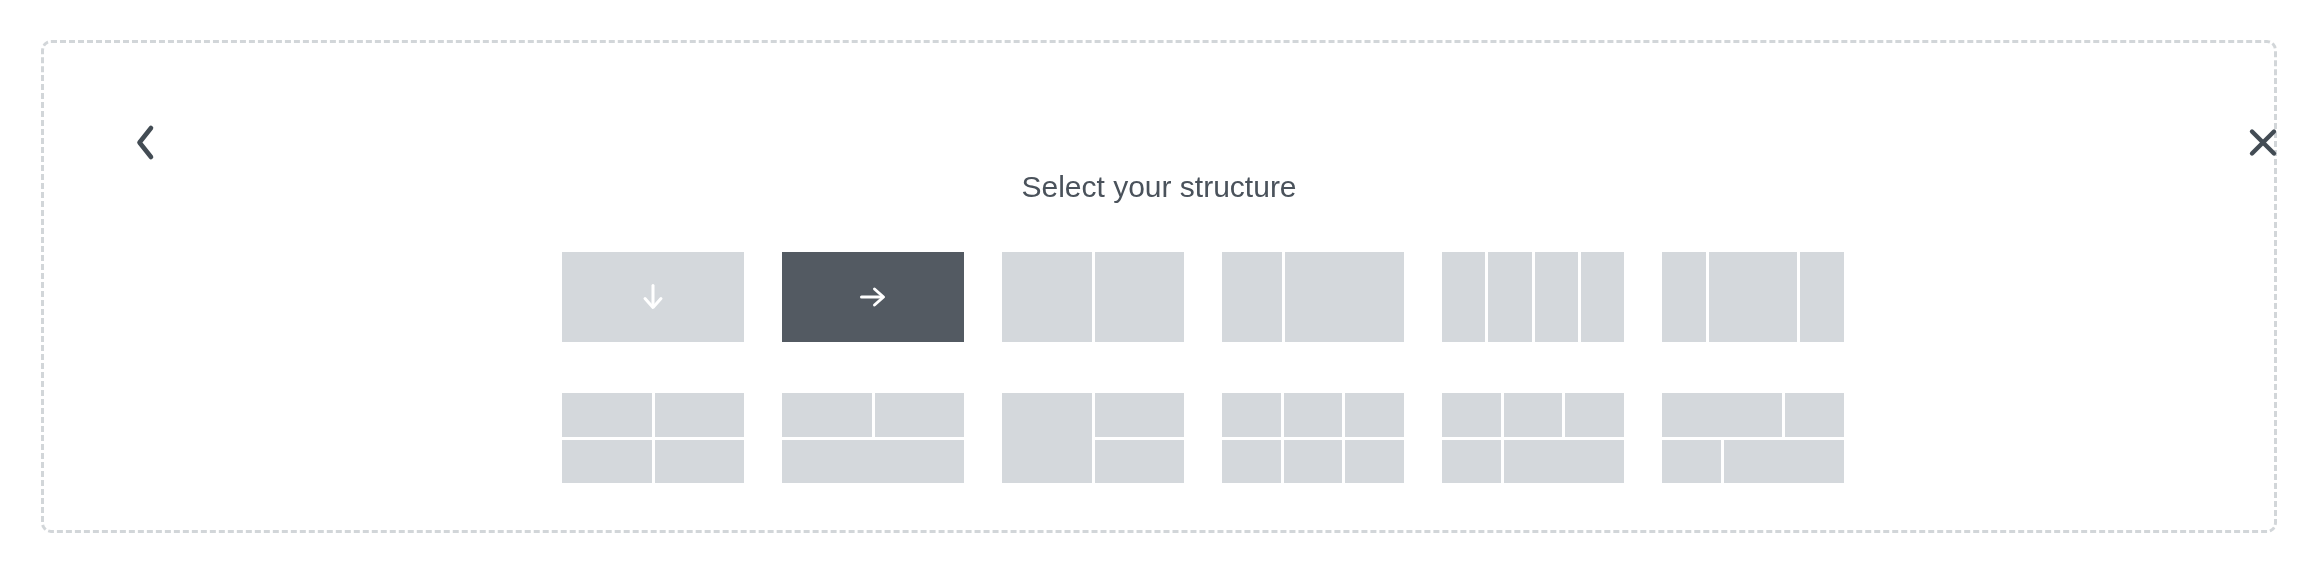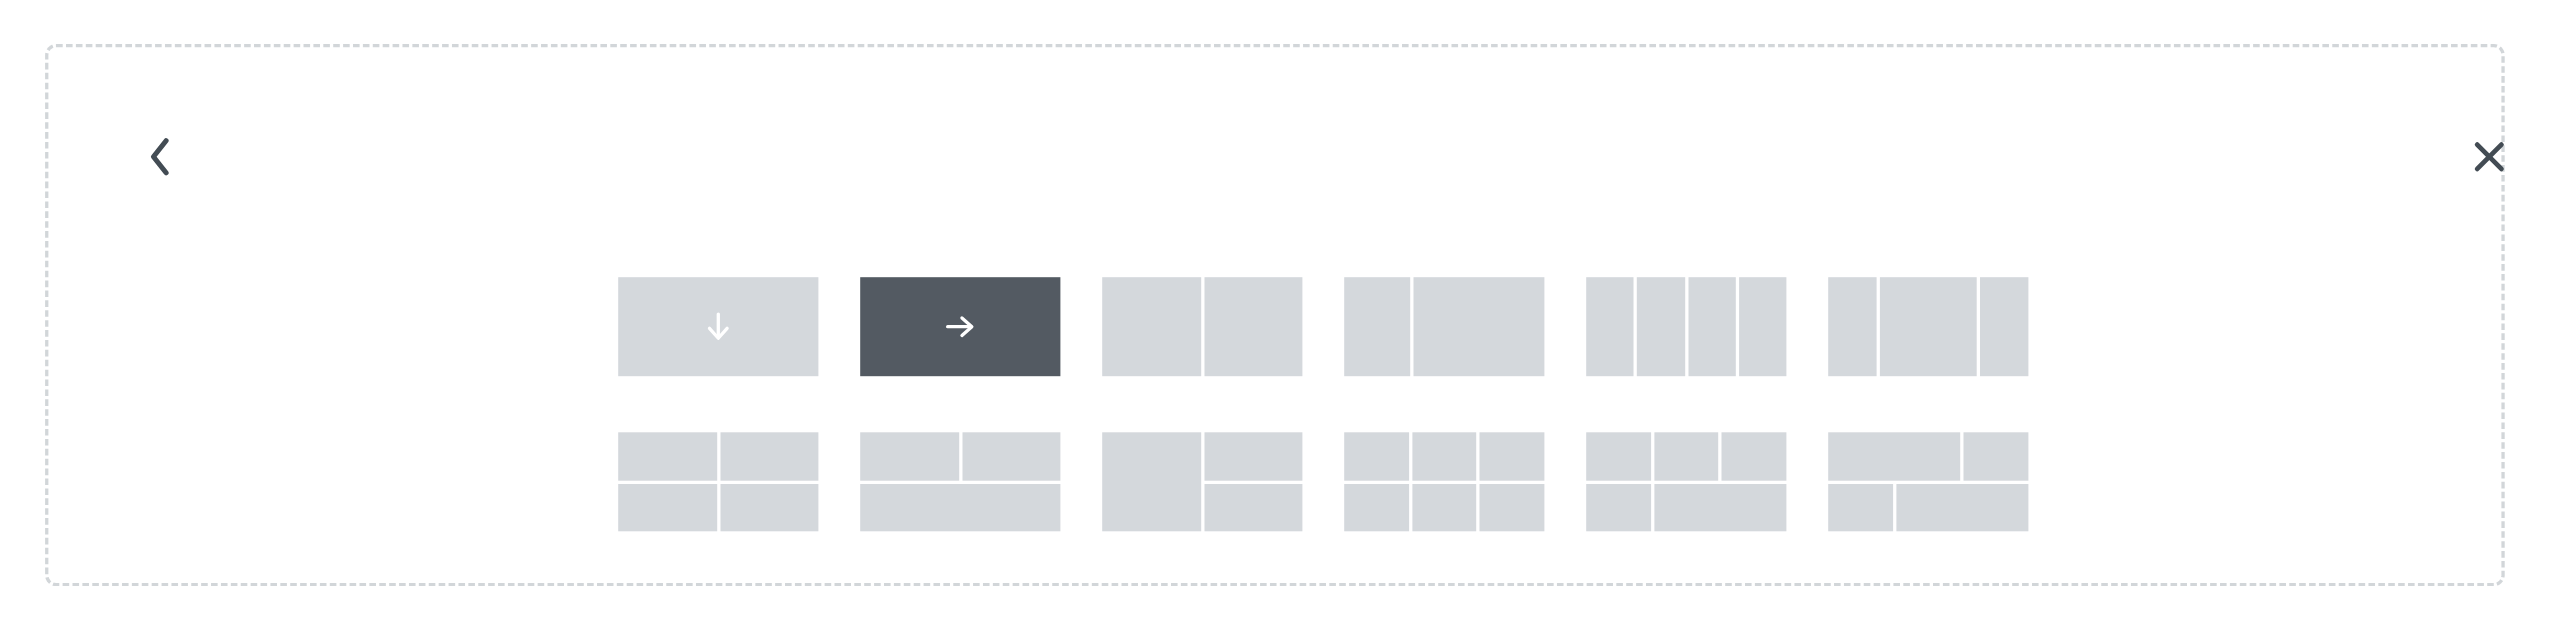--- a/index.html
+++ b/index.html
@@ -75,20 +75,21 @@
       <span>
         <svg viewBox="0 0 30 31">
           <g class="icon-stroke" stroke-width="4.4" stroke-linecap="round">
             <line x1="4" y1="4.5" x2="26" y2="26.5"></line>
             <line x1="26" y1="4.5" x2="4" y2="26.5"></line>
           </g>
         </svg>
       </span>
     </button>
 
+    <h2 class="title">Select your structure</h2>
 
     <div class="structures">
       <div class="structures-row">
           <div class="tile">
             <div class="tile-grid" style="grid-template-columns: 1fr; grid-template-rows: 1fr;">
               <div class="cell"></div>
             </div>
             <div class="tile-arrow">
               <svg width="26" height="28" viewBox="0 0 26 28">
                 <line class="arrow-stroke" x1="13" y1="2.5" x2="13" y2="23"></line>

